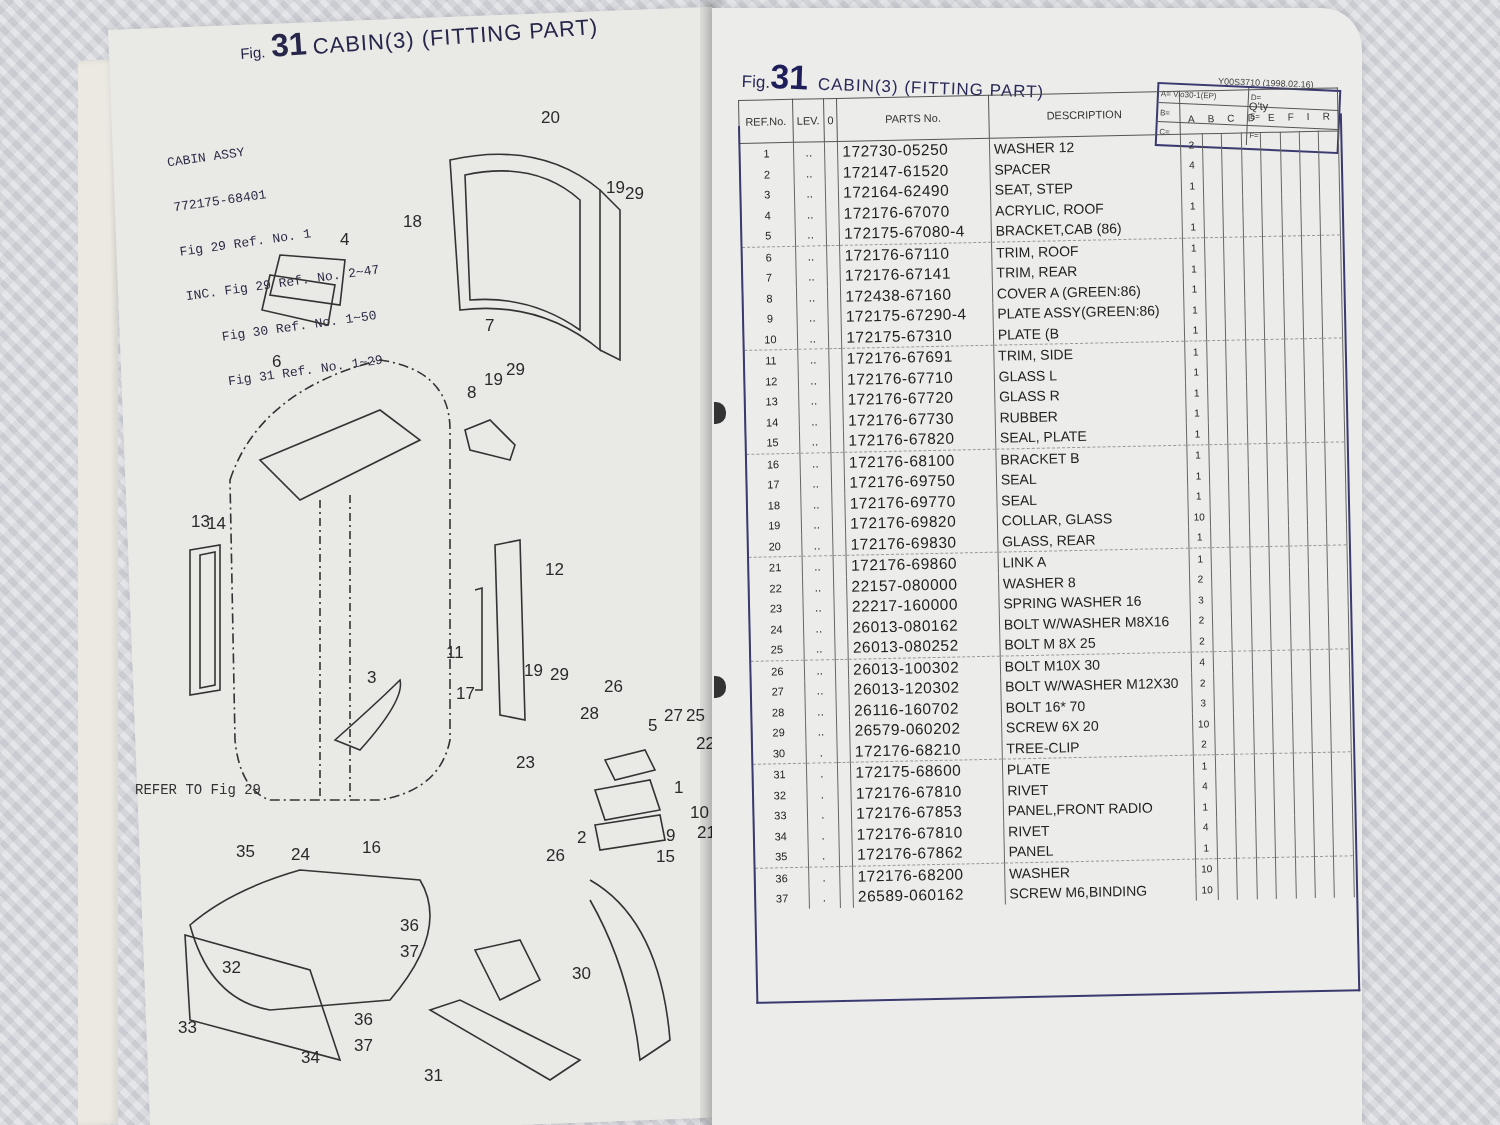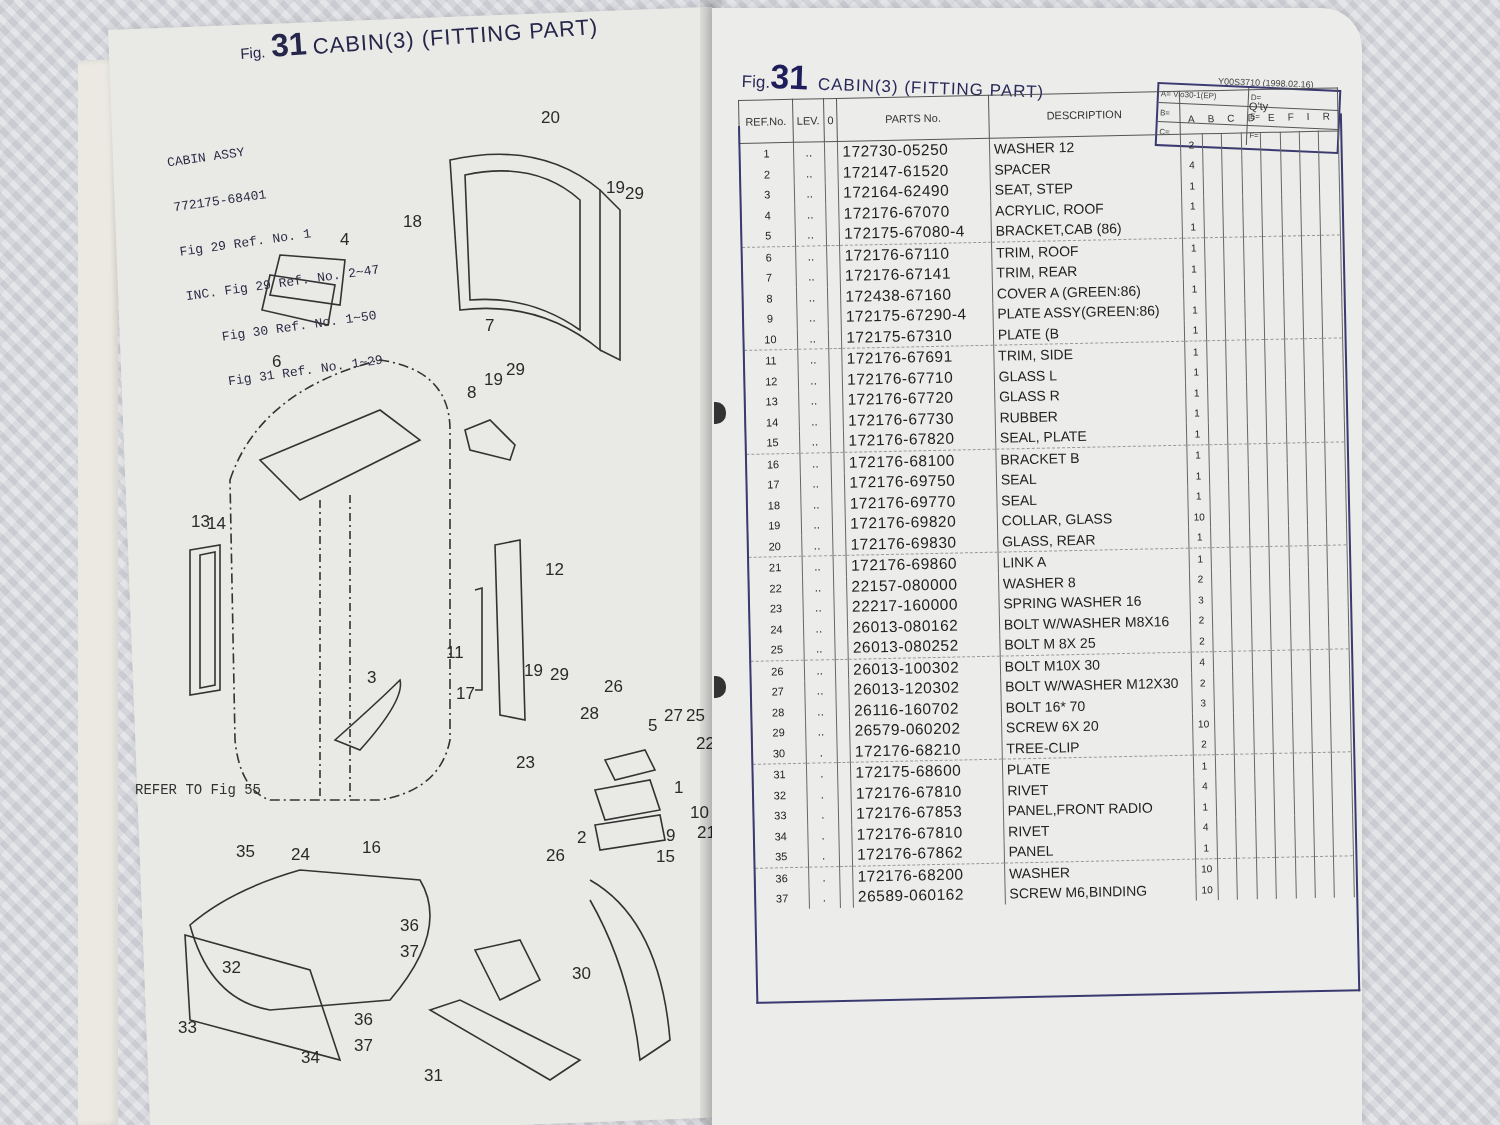--- a/index.html
+++ b/index.html
@@ -133,21 +133,21 @@
 <div class="callout" style="left:236px;top:842px;">35</div>
 <div class="callout" style="left:400px;top:916px;">36</div>
 <div class="callout" style="left:400px;top:942px;">37</div>
 <div class="callout" style="left:222px;top:958px;">32</div>
 <div class="callout" style="left:178px;top:1018px;">33</div>
 <div class="callout" style="left:354px;top:1010px;">36</div>
 <div class="callout" style="left:354px;top:1036px;">37</div>
 <div class="callout" style="left:301px;top:1048px;">34</div>
 <div class="callout" style="left:572px;top:964px;">30</div>
 <div class="callout" style="left:424px;top:1066px;">31</div>
-<div class="refer-note">REFER TO Fig 55</div>
+<div class="refer-note">REFER TO Fig 29</div>
 
 <div class="gutter"></div>
 <div class="page-right"></div>
 <div class="hole" style="top:402px;"></div>
 <div class="hole" style="top:676px;"></div>
 
 <div class="fig-title-right">
   <span class="fig">Fig.</span><span class="num">31</span><span class="ttl">CABIN(3) (FITTING PART)</span>
 </div>
 <div class="doc-code">Y00S3710 (1998.02.16)</div>

